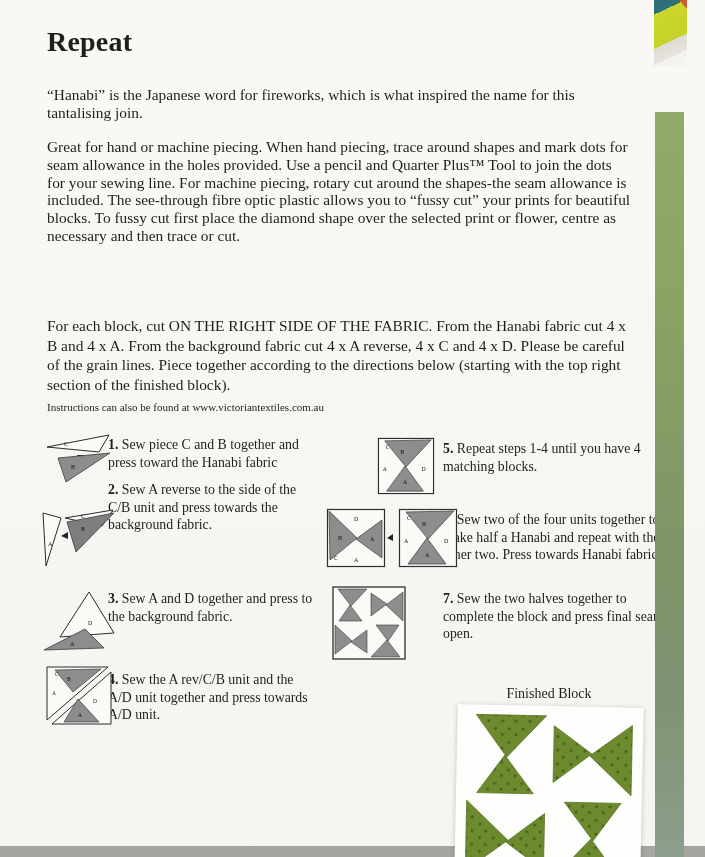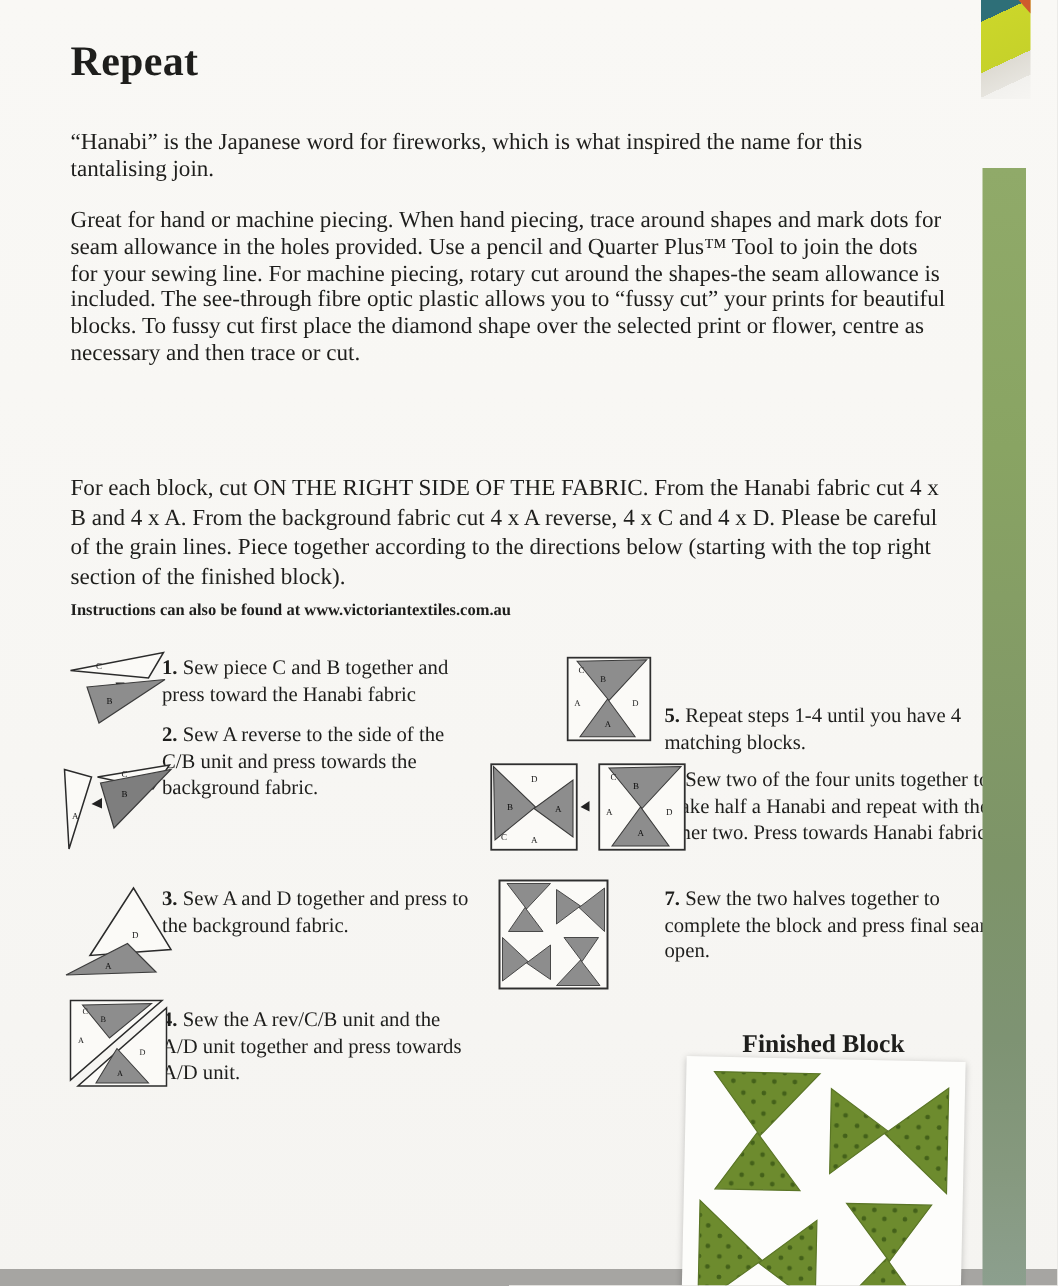--- a/index.html
+++ b/index.html
@@ -16,37 +16,37 @@
 
   
   #badge{position:absolute;left:548px;top:3px;width:100px;height:76px;z-index:3;}
 
   h1#title{position:absolute;left:47px;top:26px;margin:0;font-size:28px;font-weight:bold;letter-spacing:.2px;}
 
   .para{position:absolute;left:47px;width:584px;margin:0;font-size:15.4px;line-height:1.155;}
   #para-intro{top:86px;}
   #para-piecing{top:138px;}
   #para-cutting{top:316px;line-height:1.27;}
-  #footnote{position:absolute;left:47px;top:401px;margin:0;font-size:11px;font-weight:700;}
+  #footnote{position:absolute;left:47px;top:401px;margin:0;font-size:11px;font-weight:400;}
 
   
   .step-text{position:absolute;margin:0;font-size:13.8px;line-height:1.28;}
   .step-text .num{font-weight:bold;}
   .lcol{left:108px;width:208px;}
   .rcol{left:443px;width:226px;}
   .diag{position:absolute;z-index:3;}
   #d1{left:44px;top:432px;}  #t1{top:436px;}
   #d2{left:40px;top:506px;}  #t2{top:481px;}
   #d3{left:40px;top:588px;}  #t3{top:590px;}
   #d4{left:45px;top:665px;}  #t4{top:671px;}
-  #d5{left:377px;top:437px;} #t5{top:440px;margin-top:28px;}
+  #d5{left:377px;top:437px;} #t5{top:440px;}
   #d6{left:326px;top:508px;} #t6{top:511px;}
   #d7{left:331px;top:585px;} #t7{top:590px;}
 
-  #finished-label{position:absolute;left:456px;top:686px;width:186px;text-align:center;margin:0;font-size:17px;font-weight:bold;z-index:3;}
+  #finished-label{position:absolute;left:456px;top:686px;width:186px;text-align:center;margin:0;font-size:14px;font-weight:normal;z-index:3;}
 
   
   #photo{position:absolute;left:456px;top:706px;width:186px;height:170px;background:#fdfdfb;z-index:4;
     transform:rotate(1.2deg);box-shadow:0 1px 5px rgba(0,0,0,.22);}
   #photo svg{display:block;margin:6px auto 0;}
 
   svg text{font-family:"Liberation Serif",serif;}
 </style>
 </head>
 <body>

